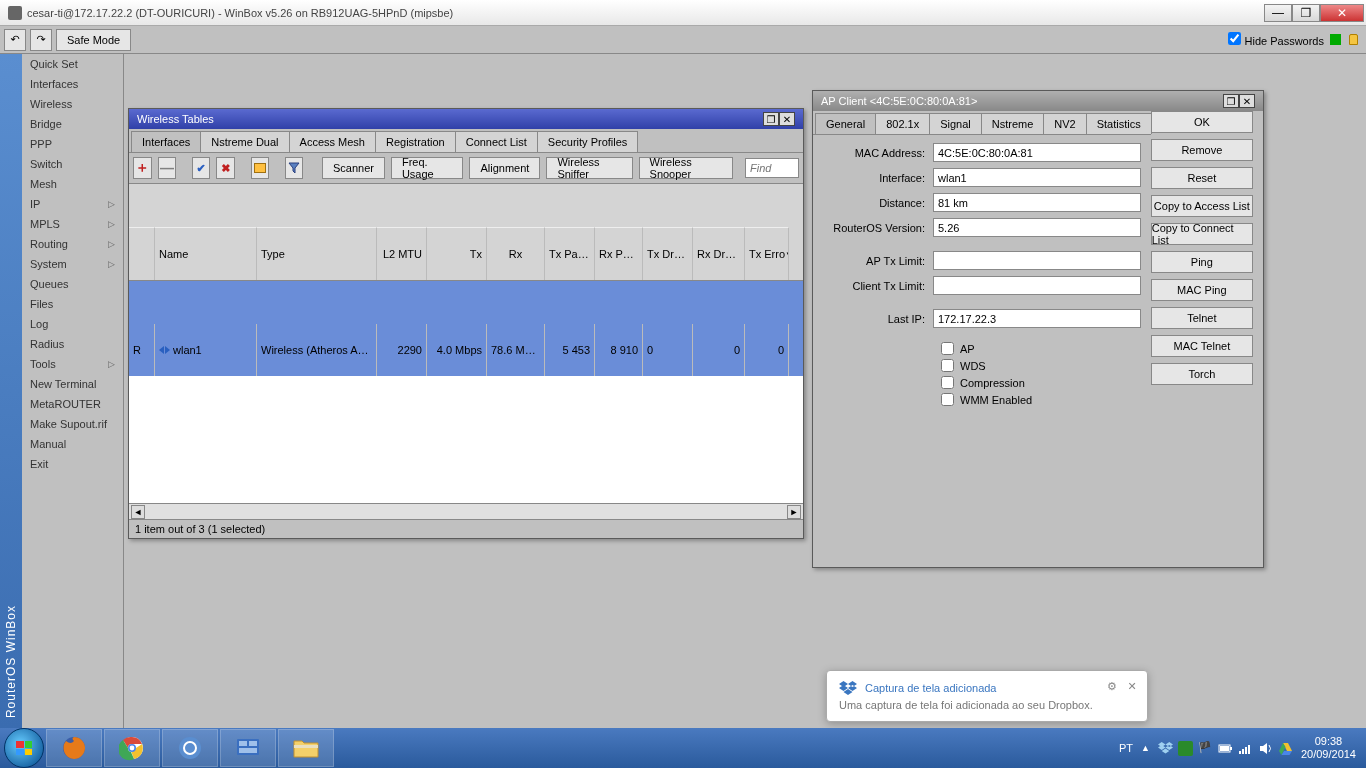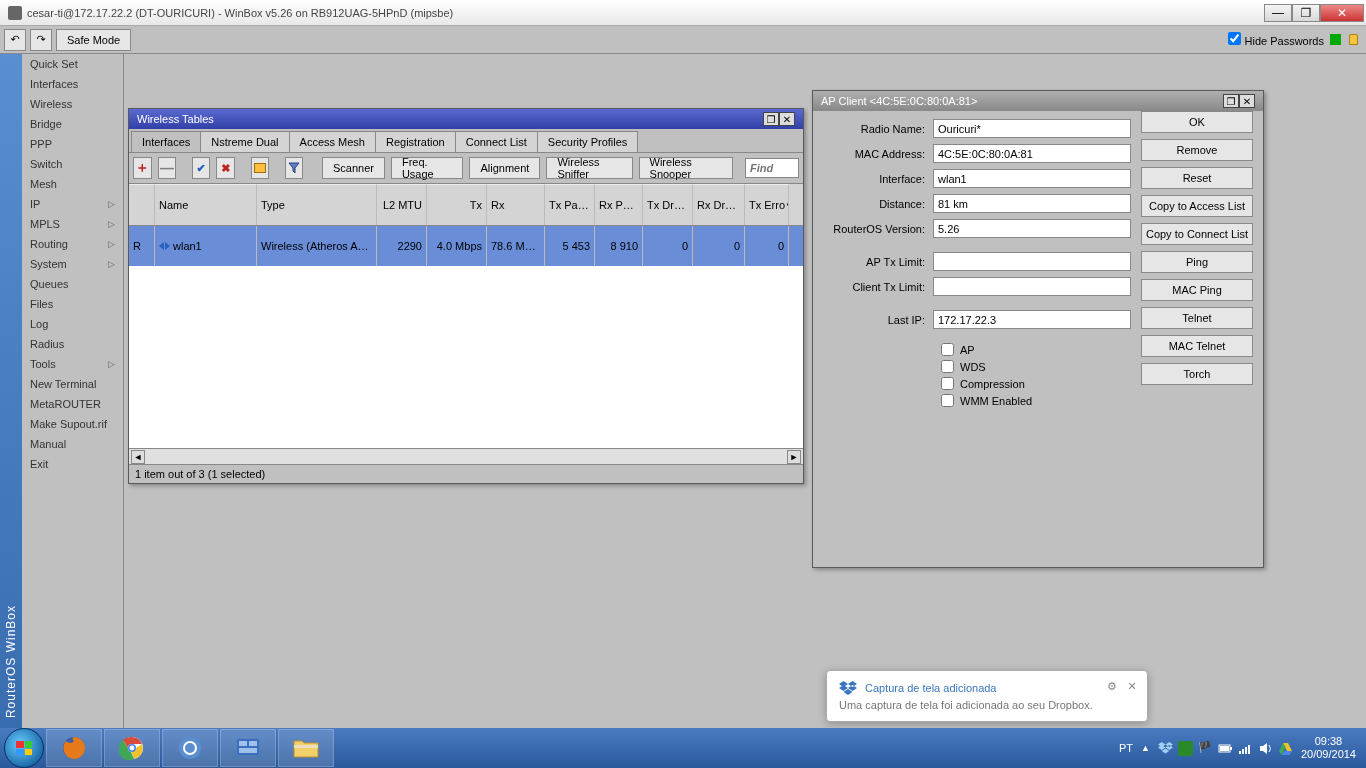--- a/index.html
+++ b/index.html
@@ -39,28 +39,28 @@
 .child-title-btns { display:flex; gap:0;}
 .child-title-btn { width:16px; height:14px; border:1px solid #444; background:#ddd; color:#000; display:flex; align-items:center; justify-content:center; font-size:10px;}
 
 .tab-strip { display:flex; border-bottom:1px solid #888; background:#c0c0c0; padding-top:2px; padding-left:2px;}
 .tab { padding:4px 10px; border:1px solid #888; border-bottom:none; background:#d4d4d4; margin-right:-1px; cursor:pointer;}
 .tab.active { background:#c0c0c0; position:relative; z-index:2;}
 
 .wt-toolbar { display:flex; align-items:center; gap:6px; padding:4px; border-bottom:1px solid #888;}
 .wt-btn { height:22px; padding:0 10px; border:1px solid #888; background:#e6e6e6; display:flex; align-items:center; cursor:pointer;}
 .wt-icon-btn { width:22px; height:22px; border:1px solid #888; background:#e6e6e6; display:flex; align-items:center; justify-content:center;}
-.find-input { height:20px; width:54px; border:1px solid #888; padding:0 4px; color:#999; font-style:italic;font-weight:bold;}
+.find-input { height:20px; width:54px; border:1px solid #888; padding:0 4px; color:#999; font-style:italic;}
 
 .table-head { display:flex; background:#d4d4d4; border-bottom:1px solid #888; }
-.th,.td { padding:14px 4px; border-right:1px solid #bbb; overflow:hidden; text-overflow:ellipsis; white-space:nowrap; }
+.th,.td { padding:20px 4px; border-right:1px solid #bbb; overflow:hidden; text-overflow:ellipsis; white-space:nowrap;margin-top:43px; }
 .th { border-top:1px solid #eee; }
 .col-flag{width:26px}.col-name{width:102px}.col-type{width:120px}.col-l2{width:50px; text-align:right}
-.col-tx{width:60px; text-align:right}.col-rx{width:58px; text-align:left}.col-txp{width:50px; text-align:right}
-.col-rxp{width:48px; text-align:right}.col-txd{width:50px; text-align:right}.col-rxd{width:52px; text-align:right}.col-txe{width:44px; text-align:right}
+.col-tx{width:60px; text-align:right}.col-rx{width:58px; text-align:center}.col-txp{width:50px; text-align:right}
+.col-rxp{width:48px; text-align:right}.col-txd{width:50px; }.col-rxd{width:52px; text-align:right}.col-txe{width:44px; text-align:right}
 .table-body { height:222px; background:#fff; overflow:hidden;}
 .table-row { display:flex; background:#6a8dd8; color:#000;}
 .table-row.selected { background:#6a8dd8; }
 .hscroll { height:16px; background:#e0e0e0; border-top:1px solid #888; display:flex; align-items:center; justify-content:space-between; padding:0 2px;}
 .scroll-arrow{width:14px;height:14px;border:1px solid #888;display:flex;align-items:center;justify-content:center;font-size:9px;background:#ddd;}
 .status-bar { padding:3px 6px; border-top:1px solid #888; background:#c0c0c0;}
 
 .ap-body { display:flex; }
 .ap-form { flex:1; padding:8px 10px; }
 .ap-row { display:flex; align-items:center; margin-bottom:6px; }
@@ -303,25 +303,29 @@
       <div class="child-window" style="left:688px; top:36px; width:452px; height:478px;">
         <div class="child-title inactive">
           <span>AP Client &lt;4C:5E:0C:80:0A:81&gt;</span>
           <div class="child-title-btns">
             <div class="child-title-btn">❐</div>
             <div class="child-title-btn">✕</div>
           </div>
         </div>
         <div class="ap-body">
           <div style="flex:1;">
+            <div class="tab-strip" id="ap-tabs">
+                <div class="tab active">General</div>
+                <div class="tab">802.1x</div>
+                <div class="tab">Signal</div>
+                <div class="tab">Nstreme</div>
+                <div class="tab">NV2</div>
+                <div class="tab">Statistics</div>
+              </div>
             <div class="ap-form">
-              <div class="ap-row">
-                  <div class="ap-label">Radio Name:</div>
-                  <input class="ap-input" value="Ouricuri*" style="">
-                </div>
               <div class="ap-row">
                   <div class="ap-label">MAC Address:</div>
                   <input class="ap-input" value="4C:5E:0C:80:0A:81" style="">
                 </div>
               <div class="ap-row">
                   <div class="ap-label">Interface:</div>
                   <input class="ap-input" value="wlan1" style="">
                 </div>
               <div class="ap-row">
                   <div class="ap-label">Distance:</div>

